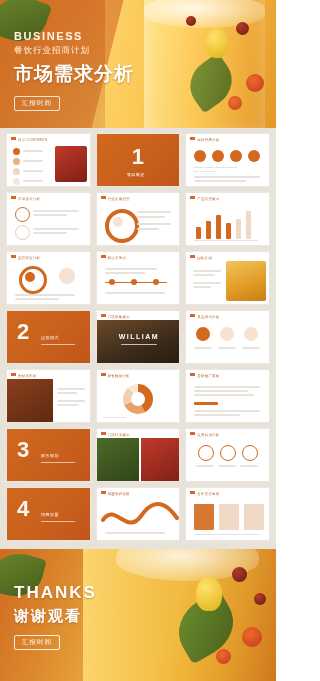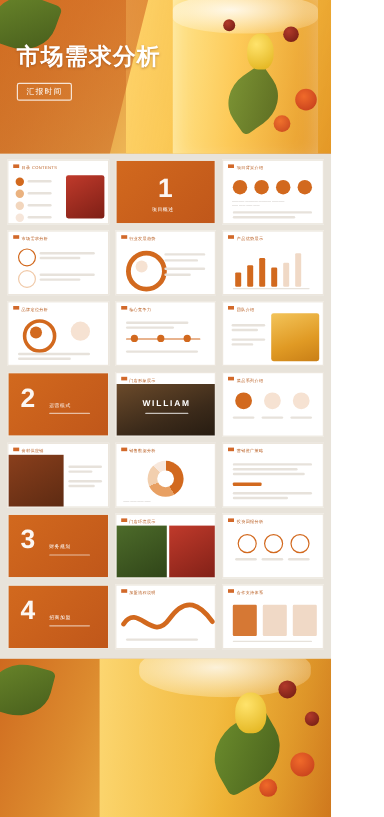--- a/index.html
+++ b/index.html
@@ -83,20 +83,22 @@
 
     <div class="leafA" style="left:-6px;top:-4px;width:52px;height:46px;transform:rotate(20deg);"></div>
     <div class="leafA" style="left:188px;top:62px;width:46px;height:42px;transform:rotate(-35deg);opacity:.8;"></div>
     <div class="pear" style="left:206px;top:28px;width:22px;height:30px;"></div>
     <div class="cherry" style="left:236px;top:22px;width:13px;height:13px;"></div>
     <div class="cherry" style="left:186px;top:16px;width:10px;height:10px;"></div>
     <div class="flow" style="left:246px;top:74px;width:18px;height:18px;"></div>
     <div class="flow" style="left:228px;top:96px;width:14px;height:14px;opacity:.9;"></div>
 
     <div class="cover-text">
+      <div class="cover-biz">BUSINESS</div>
+      <div class="cover-sub">餐饮行业招商计划</div>
       <div class="cover-title">市场需求分析</div>
       <div class="cover-tag">汇报时间</div>
     </div>
   </div>
 
   <div class="grid">
 
     <div class="slide">
       <div class="hdr">目录 CONTENTS</div>
       <div class="circ" style="left:6px;top:14px;width:7px;height:7px;background:#d2691e;"></div>
@@ -287,15 +289,20 @@
     <div class="foam2"></div>
 
     <div class="leafA" style="left:-8px;top:4px;width:50px;height:44px;transform:rotate(15deg);"></div>
     <div class="leafA" style="left:176px;top:52px;width:60px;height:52px;transform:rotate(-30deg);"></div>
     <div class="pear" style="left:196px;top:28px;width:26px;height:34px;"></div>
     <div class="cherry" style="left:232px;top:18px;width:15px;height:15px;"></div>
     <div class="cherry" style="left:254px;top:44px;width:12px;height:12px;"></div>
     <div class="flow" style="left:242px;top:78px;width:20px;height:20px;"></div>
     <div class="flow" style="left:216px;top:100px;width:15px;height:15px;"></div>
 
+    <div class="thanks-text">
+      <div class="th-en">THANKS</div>
+      <div class="th-cn">谢谢观看</div>
+      <div class="th-tag">汇报时间</div>
+    </div>
   </div>
 
 </div>
 
 </body></html>

